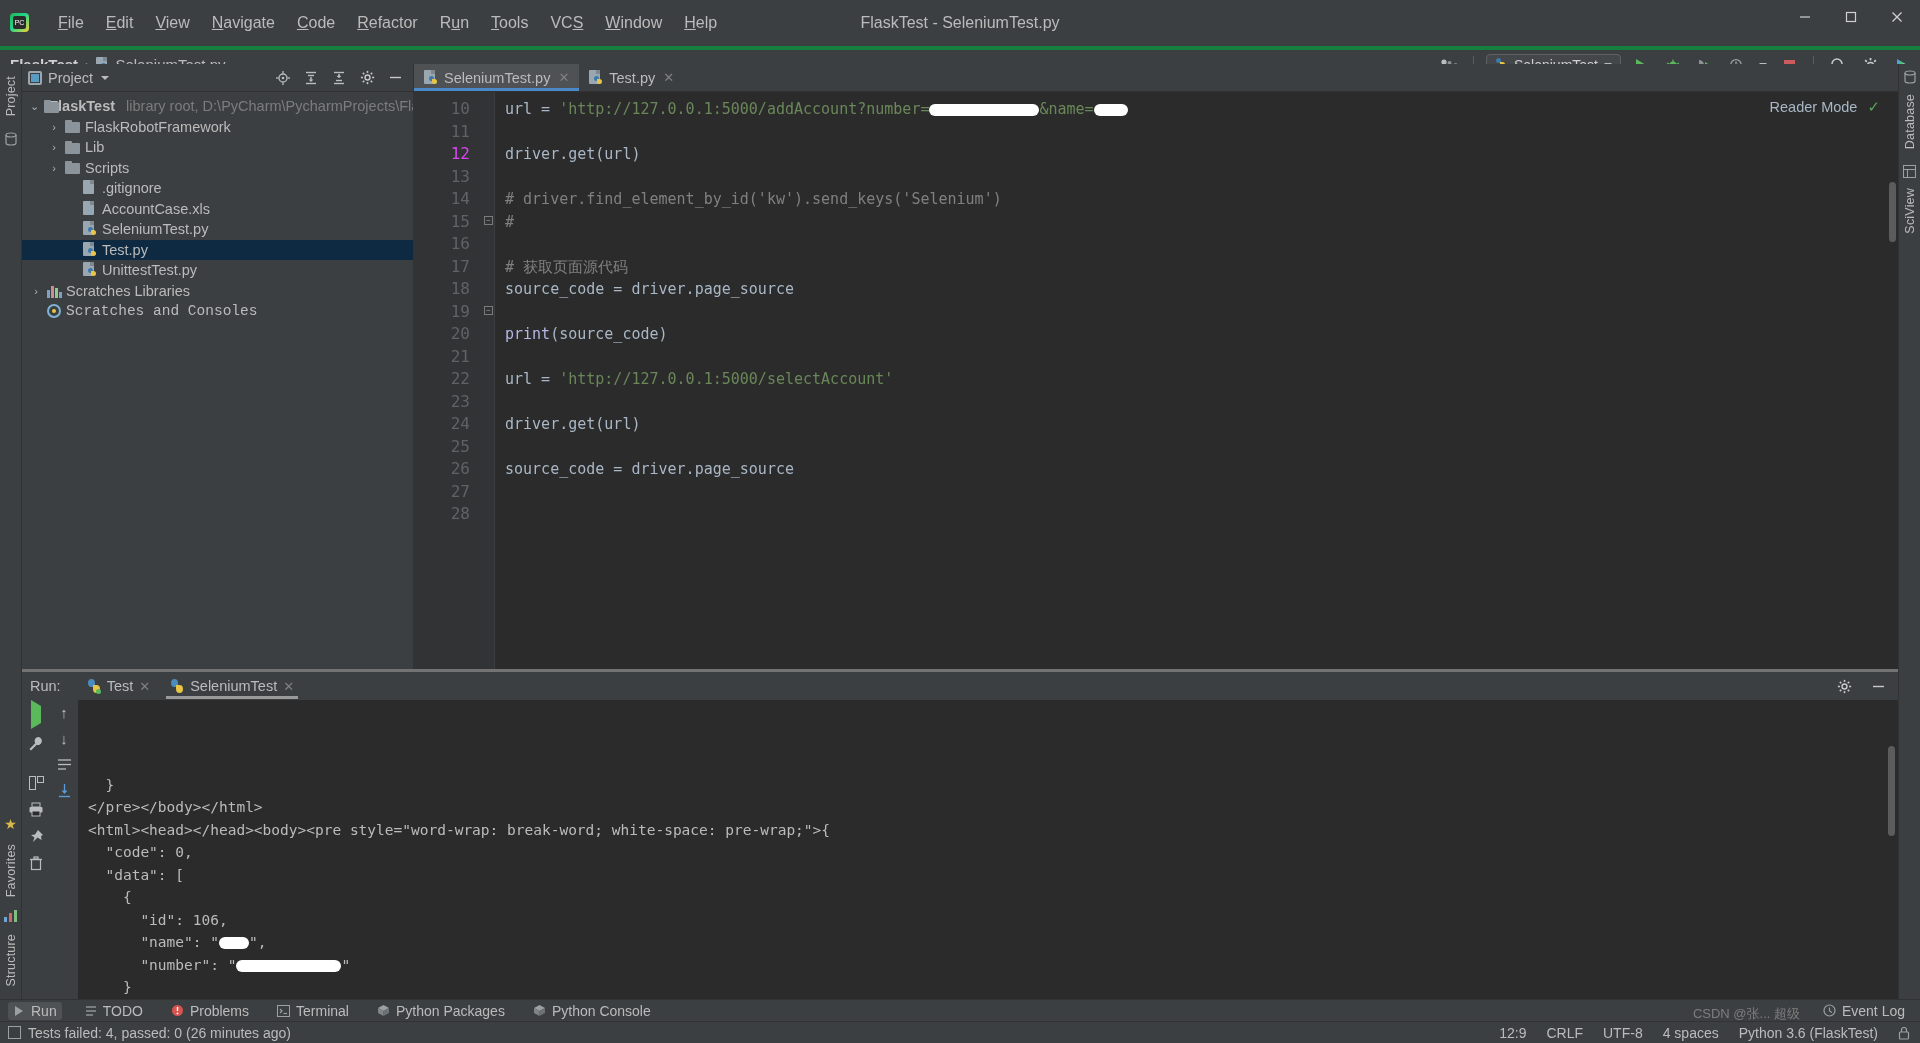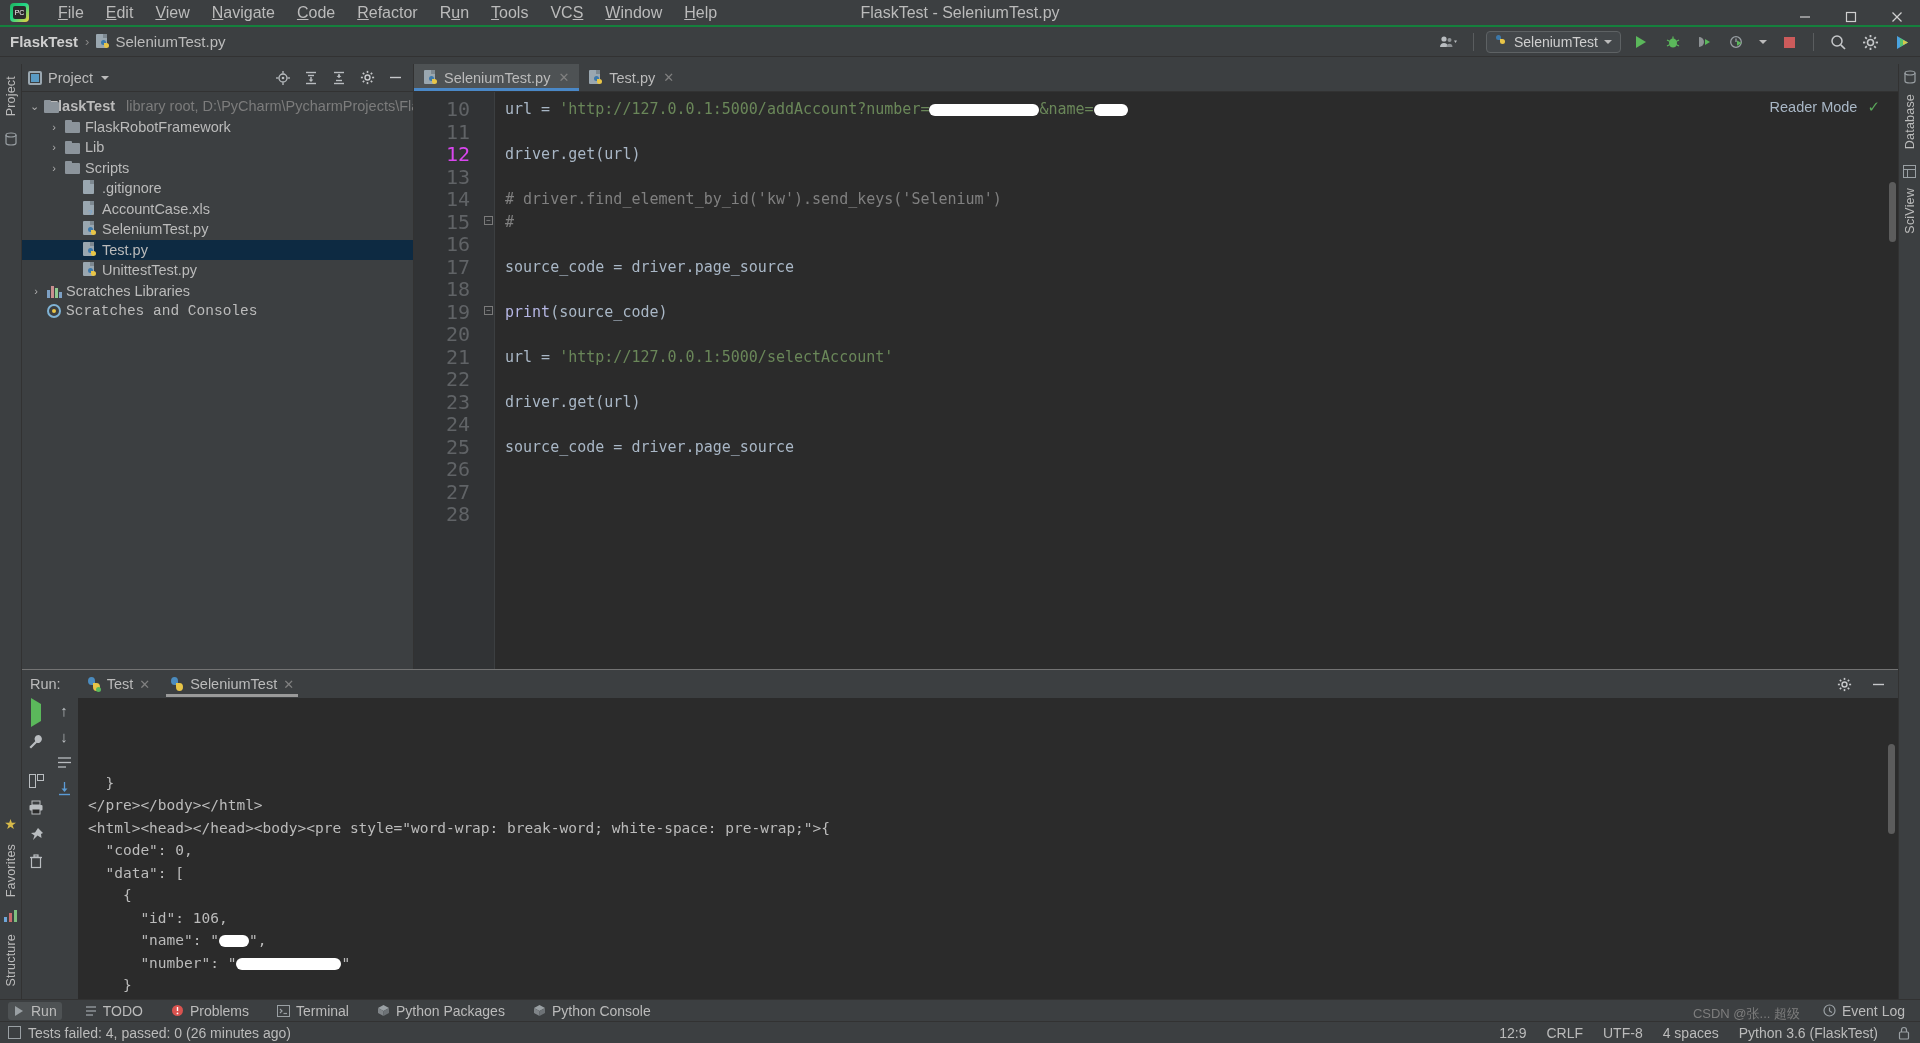--- a/index.html
+++ b/index.html
@@ -7,22 +7,22 @@
     width: 1920px; height: 1043px;
     background: #3c3f41;
     font-family: "Liberation Sans", sans-serif;
     overflow: hidden;
     -webkit-font-smoothing: antialiased;
   }
   .ide { position: relative; width: 1920px; height: 1043px; background: #3c3f41; color: #bbbbbb; }
 
   
   .titlebar {
-    height: 27px; background: #3c3f41; display: flex; align-items: center;
-    border-bottom: 2px solid #15803d; position: relative;
+    height: 50px; background: #3c3f41; display: flex; align-items: center;
+    border-bottom: 4px solid #15803d; position: relative;
   }
   .app-logo { width: 26px; height: 22px; margin-left: 7px; position: relative; }
   .app-logo .sq {
     position:absolute; left:3px; top:1px; width:19px; height:19px; border-radius:4px;
     background: linear-gradient(135deg,#20b15a 0%, #21d789 45%, #f6d13a 100%);
   }
   .app-logo .inner {
     position:absolute; left:6px; top:4px; width:13px; height:13px; background:#2b2b2b; border-radius:2px;
     color:#fff; font-size:7px; line-height:13px; text-align:center; font-family:"Liberation Sans",sans-serif;
   }
@@ -115,21 +115,21 @@
     display: flex; align-items: center; gap: 6px; padding: 0 10px; font-size: 14.5px; color: #bbbbbb;
     position: relative; cursor: default;
   }
   .tab.active { background: #4e5254; }
   .tab.active::after { content:''; position:absolute; left:0; right:0; bottom:0; height:3px; background:#4a88c7; }
   .tab .x { color: #808080; font-size: 13px; margin-left: 2px; }
 
   .editor-body { flex: 1; display: flex; position: relative; overflow: hidden; background: #2b2b2b; }
   .gutter {
     width: 66px; background: #313335; color: #606366; font-family: "DejaVu Sans Mono", monospace;
-    font-size: 20px; text-align: right; padding-top: 6px; flex: none; user-select: none;
+    font-size: 16px; text-align: right; padding-top: 6px; flex: none; user-select: none;
   }
   .gutter .ln { height: 22.5px; line-height: 22.5px; padding-right: 10px; position: relative; }
   .gutter .ln.cur { color: #d946ef; }
   .fold-col { width: 14px; background: #313335; flex: none; padding-top: 6px; }
   .fold-col .fl { height: 22.5px; position: relative; }
   .fold-mark {
     position:absolute; right:1px; top:5px; width:9px; height:9px; border:1px solid #7a7a7a; color:#9a9a9a;
     font-size:8px; line-height:8px; text-align:center;
   }
   .code {
@@ -149,21 +149,21 @@
     position: absolute; right: 18px; top: 6px; font-size: 14.5px; color: #a9b7c6;
     display: flex; align-items: center; gap: 10px;
   }
   .check { color: #5aa85a; font-size: 15px; }
   .editor-scroll-v { position:absolute; right:2px; top:90px; width:7px; height:60px; background:#5c5c5c; border-radius:4px; }
 
   .ed-hscroll-wrap { height: 14px; background:#2b2b2b; padding: 2px 4px; }
   .ed-hscroll { height: 8px; background: #4a4a4a; border-radius: 4px; width: 100%; }
 
   
-  .run-window { position: absolute; left: 22px; right: 22px; bottom: 44px; height: 330px; background: #3c3f41; border-top: 1px solid #737373; display:flex; flex-direction:column;}
+  .run-window { position: absolute; left: 22px; right: 22px; bottom: 44px; height: 330px; background: #3c3f41; border-top: 3px solid #737373; display:flex; flex-direction:column;}
   .run-head { height: 28px; display: flex; align-items: center; padding: 0 8px; font-size: 14.5px; position: relative; }
   .run-label { color: #bbbbbb; margin-right: 16px; }
   .run-tab { display: flex; align-items: center; gap: 6px; padding: 0 10px; height: 28px; position: relative; color: #bbbbbb; }
   .run-tab.active::after { content:''; position:absolute; left:6px; right:6px; bottom:1px; height:3px; background:#9a9a9a; }
   .run-head-right { margin-left: auto; display: flex; align-items: center; gap: 10px; }
   .run-body { flex: 1; display: flex; min-height: 0; }
   .run-gutter { width: 56px; background: #3c3f41; display: flex; }
   .run-gcol { width: 28px; display: flex; flex-direction: column; align-items: center; padding-top: 6px; gap: 12px; }
   .console {
     flex: 1; background: #2b2b2b; color: #bbbbbb; font-family: "DejaVu Sans Mono", monospace;
@@ -597,20 +597,21 @@
             <div class="fl"></div>
           </div>
         <div class="code" id="code">
             <div class="row"><span class="plain">url = </span><span class="str">'</span><span class="url">http://127.0.0.1:5000/addAccount?number=</span><span class="redact" style="width:110px"></span><span class="url">&amp;name=</span><span class="redact" style="width:34px"></span></div>
             <div class="row">​</div>
             <div class="row"><span class="plain">driver.get(url)</span></div>
             <div class="row">​</div>
             <div class="row"><span class="cmt"># driver.find_element_by_id('kw').send_keys('Selenium')</span></div>
             <div class="row"><span class="cmt">#</span></div>
             <div class="row">​</div>
+            <div class="row"><span class="cmt"># 获取页面源代码</span></div>
             <div class="row"><span class="plain">source_code = driver.page_source</span></div>
             <div class="row">​</div>
             <div class="row"><span class="fn">print</span><span class="plain">(source_code)</span></div>
             <div class="row">​</div>
             <div class="row"><span class="plain">url = </span><span class="str">'</span><span class="url">http://127.0.0.1:5000/selectAccount</span><span class="str">'</span></div>
             <div class="row">​</div>
             <div class="row"><span class="plain">driver.get(url)</span></div>
             <div class="row">​</div>
             <div class="row"><span class="plain">source_code = driver.page_source</span></div>
           </div>

